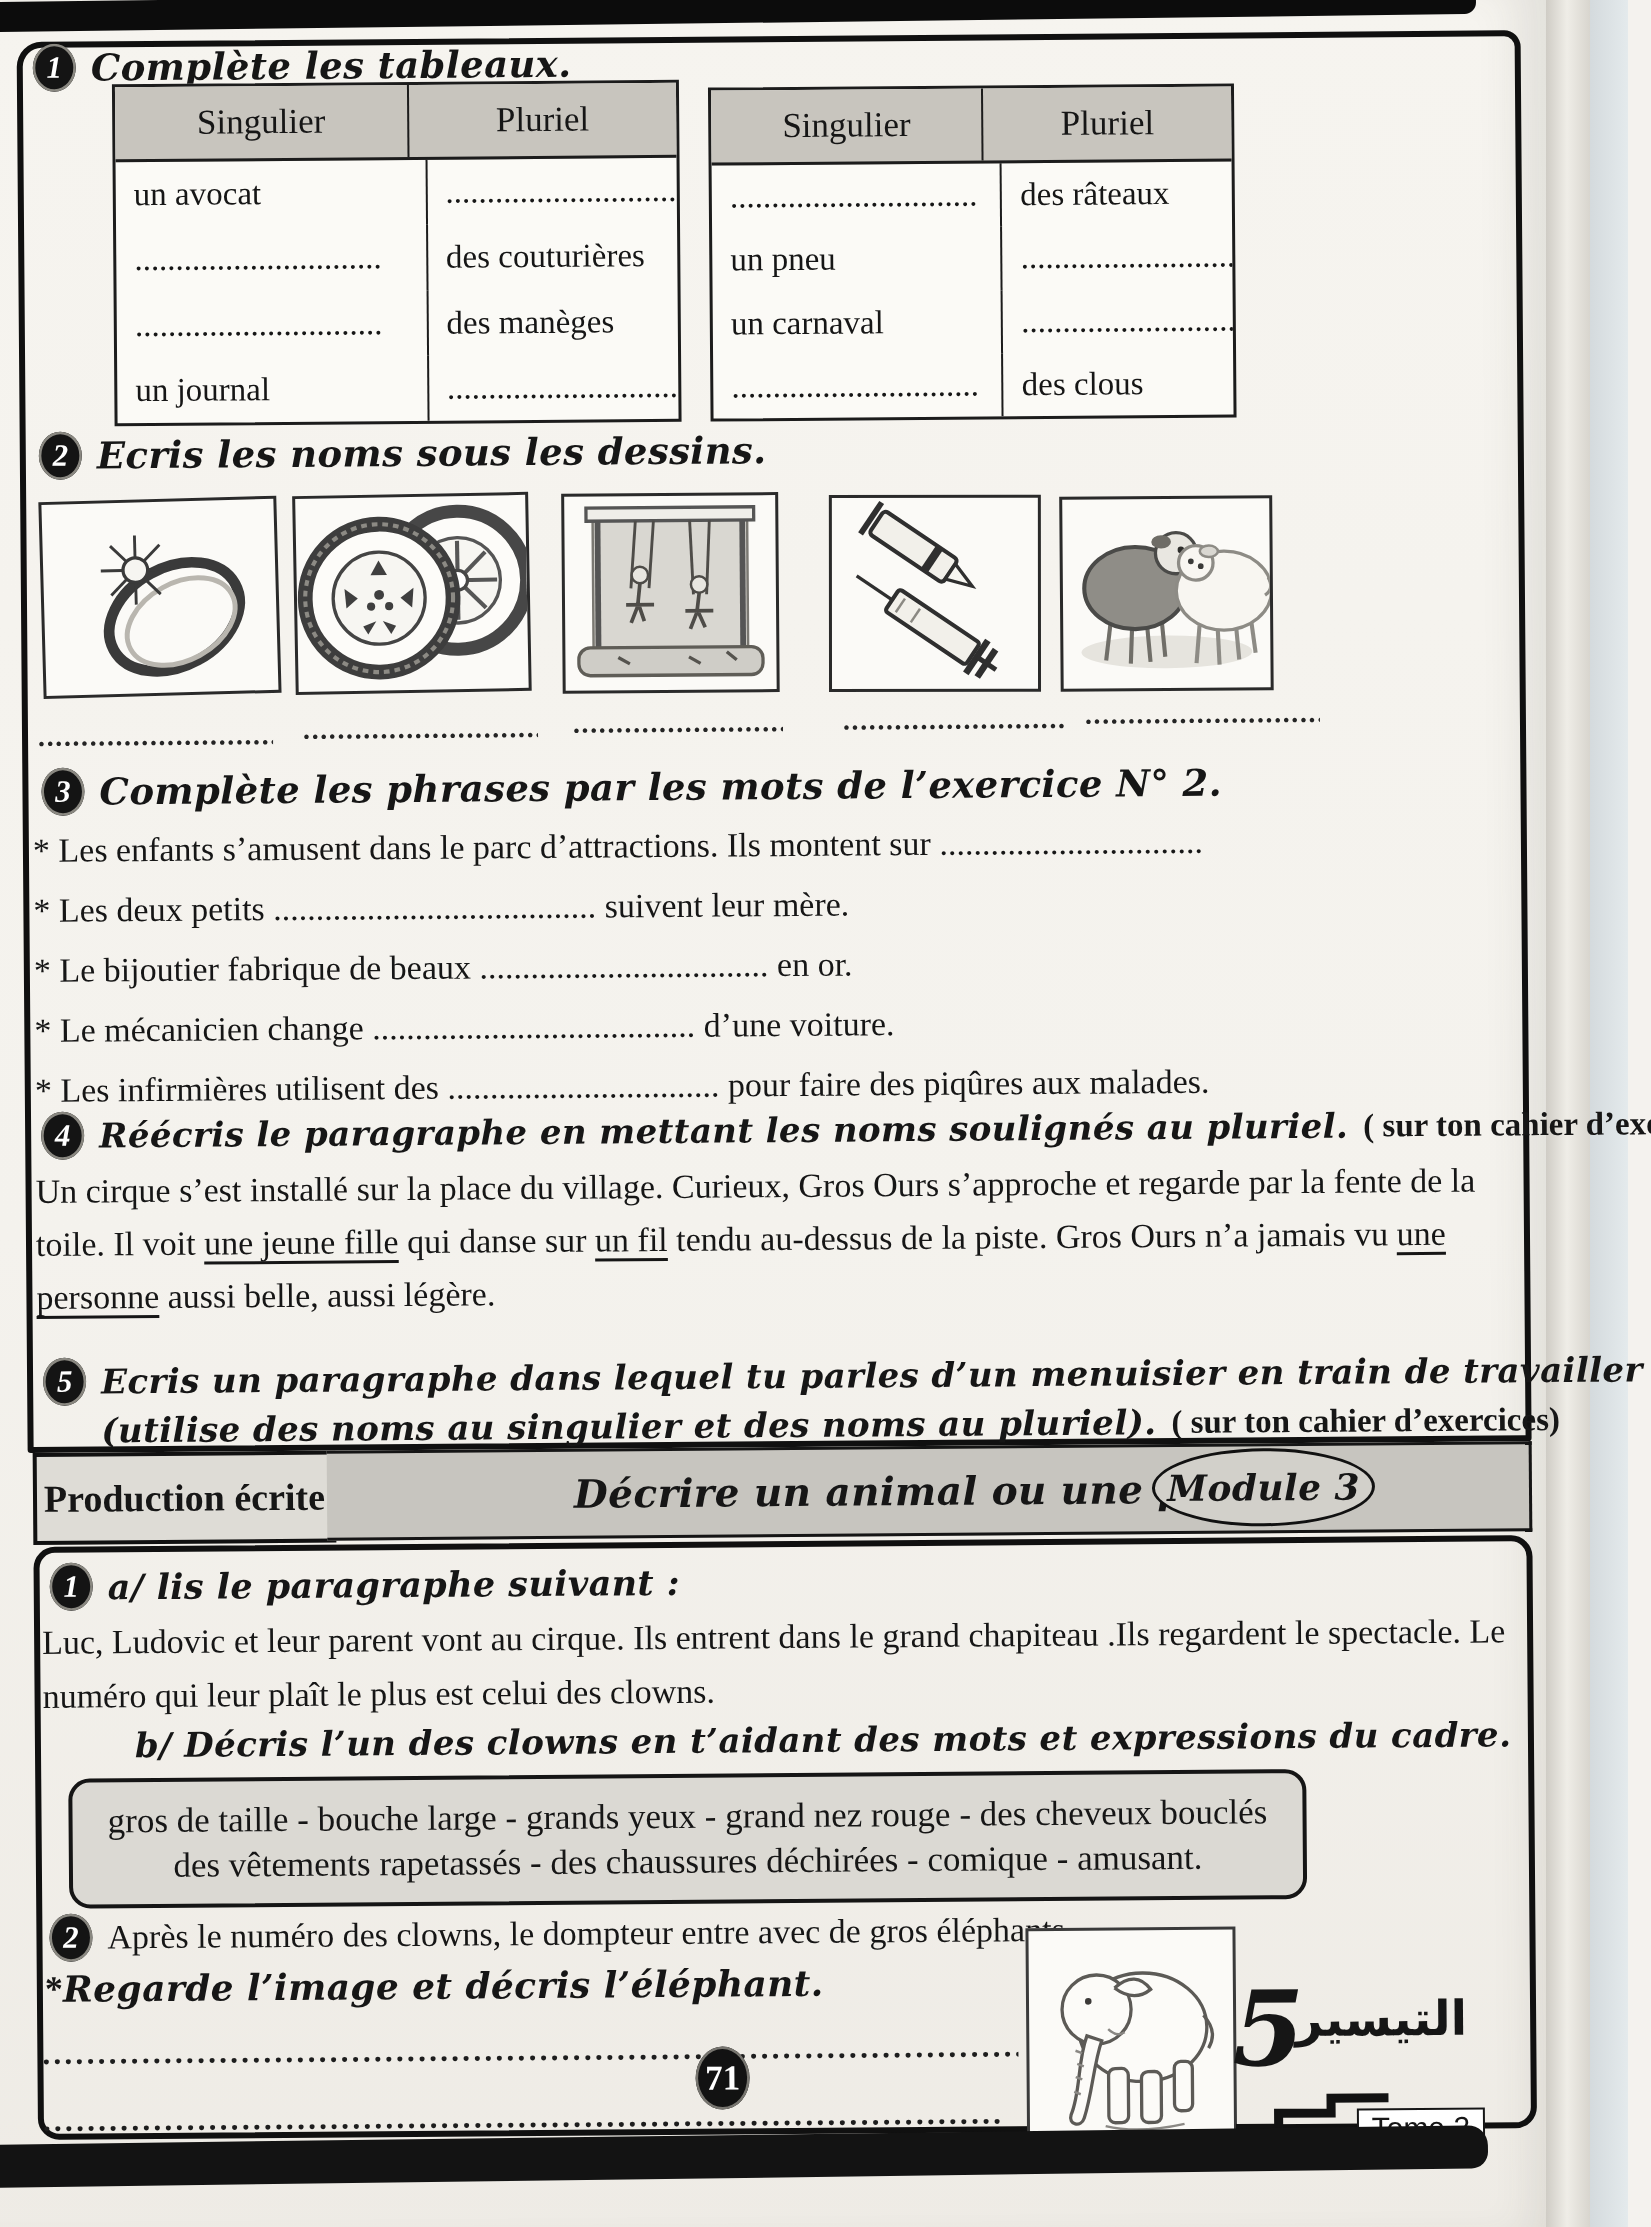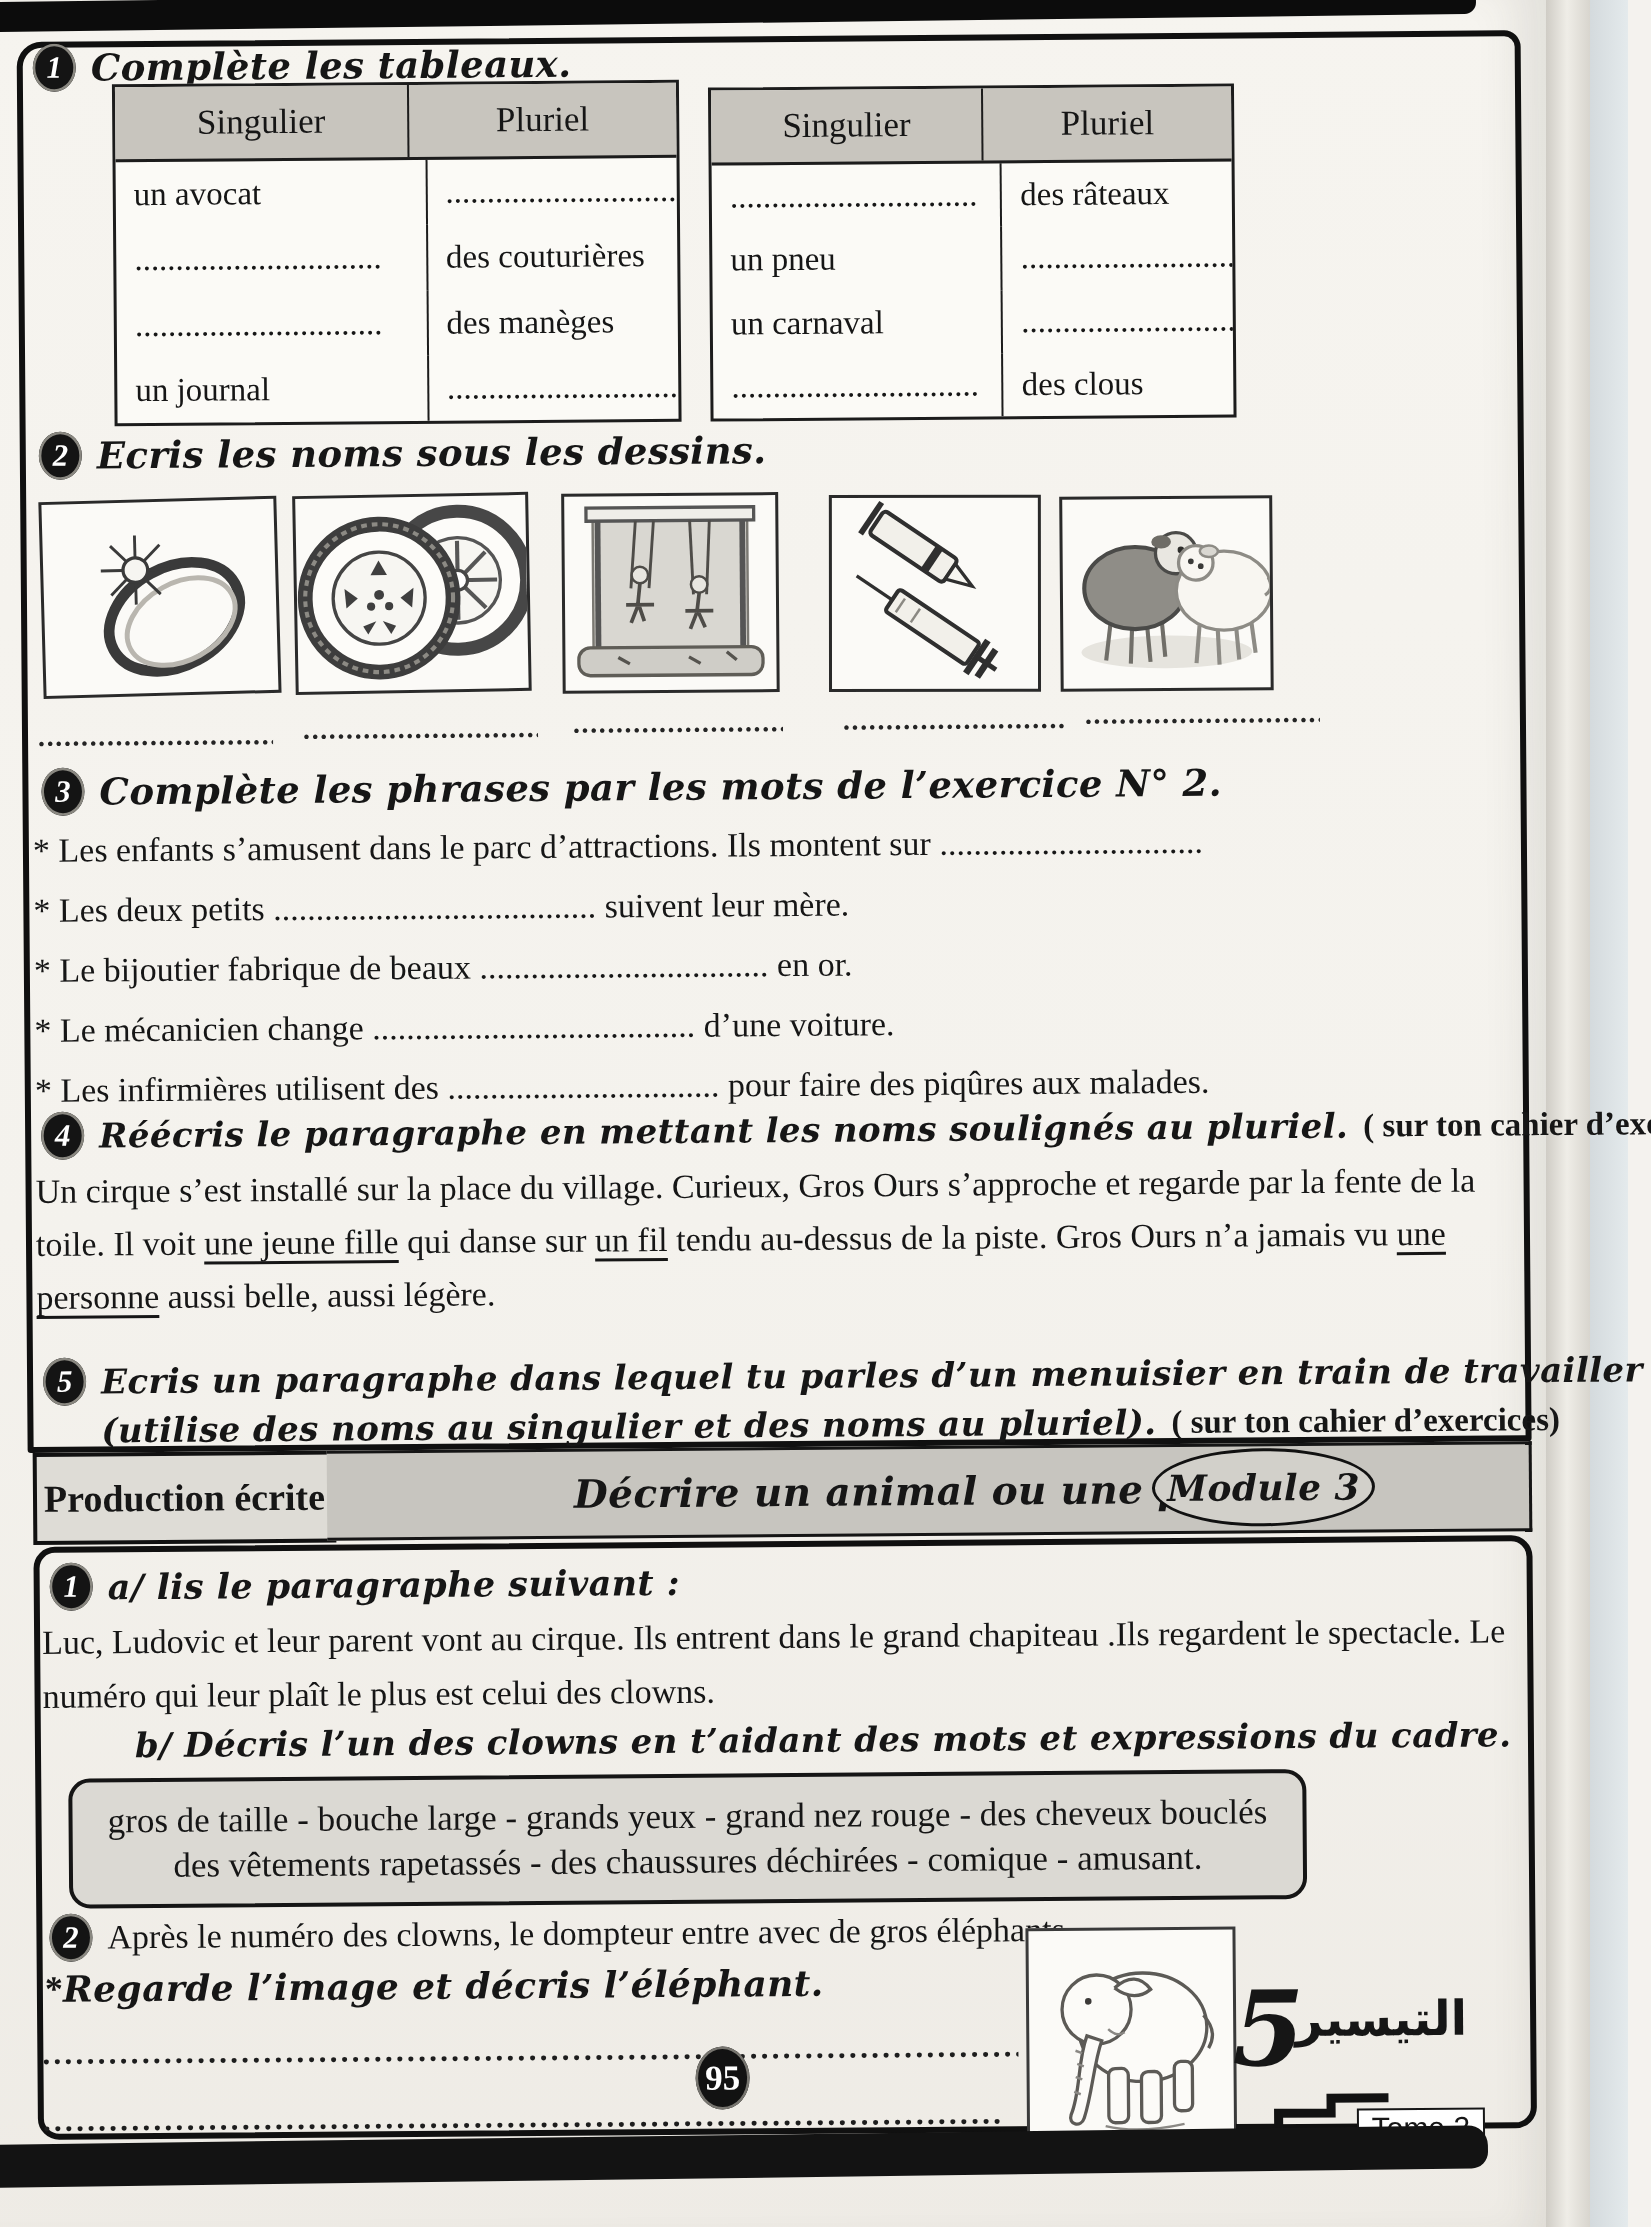--- a/index.html
+++ b/index.html
@@ -351,21 +351,21 @@
         <rect x="176" y="160" width="22" height="60" rx="8"></rect>
       </g>
       <path d="M212,104 q18,20 6,40" stroke="#5c5a56" stroke-width="4" fill="none"></path>
       <circle cx="72" cy="86" r="4" fill="#3c3a38"></circle>
       <path d="M96,120 q10,10 20,4" stroke="#8a8884" stroke-width="3" fill="none"></path>
       <path d="M56,146 l8,3 M58,162 l8,3 M56,178 l8,3 M54,196 l8,3" stroke="#8a8884" stroke-width="3"></path>
       <path d="M92,238 q40,10 96,-2" stroke="#8a8884" stroke-width="3" fill="none"></path>
     </svg>
   </div>
 
-  <div class="abs pagenum" style="left:688px;top:2046px;width:54px;height:63px;">95</div>
+  <div class="abs pagenum" style="left:688px;top:2046px;width:54px;height:63px;">71</div>
 
   <div class="abs logo" style="left:1225px;top:1974px;width:247px;height:175px;">
     <span class="five">5</span>
     <span class="arabic">التيسير</span>
     <svg style="position:absolute;left:3.3px;top:120px;" width="156" height="43" viewBox="0 0 190 52">
       <polyline points="0,46 52,46 52,28 116,28 116,10 186,10" fill="none" stroke="#121212" stroke-width="11"></polyline>
     </svg>
     <span class="tome">Tome 2</span>
   </div>
 

